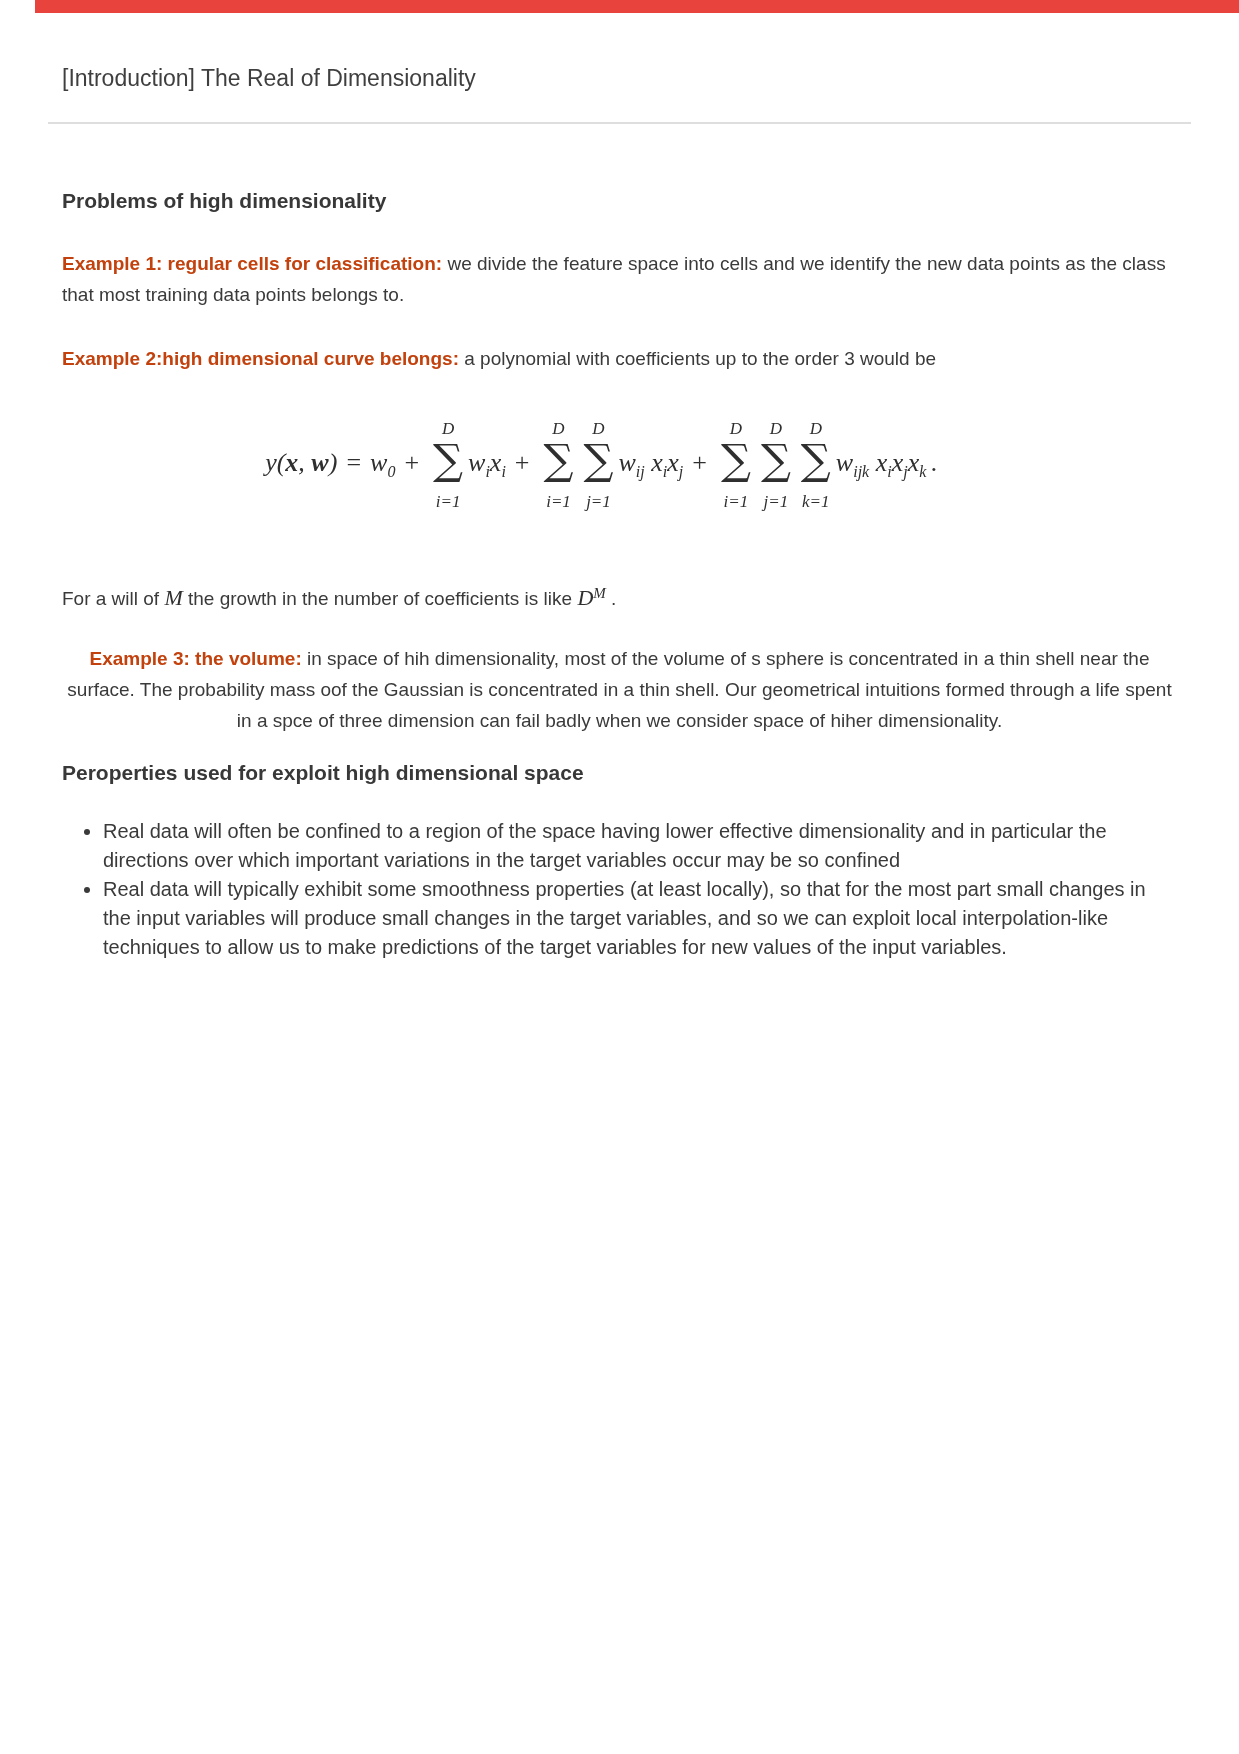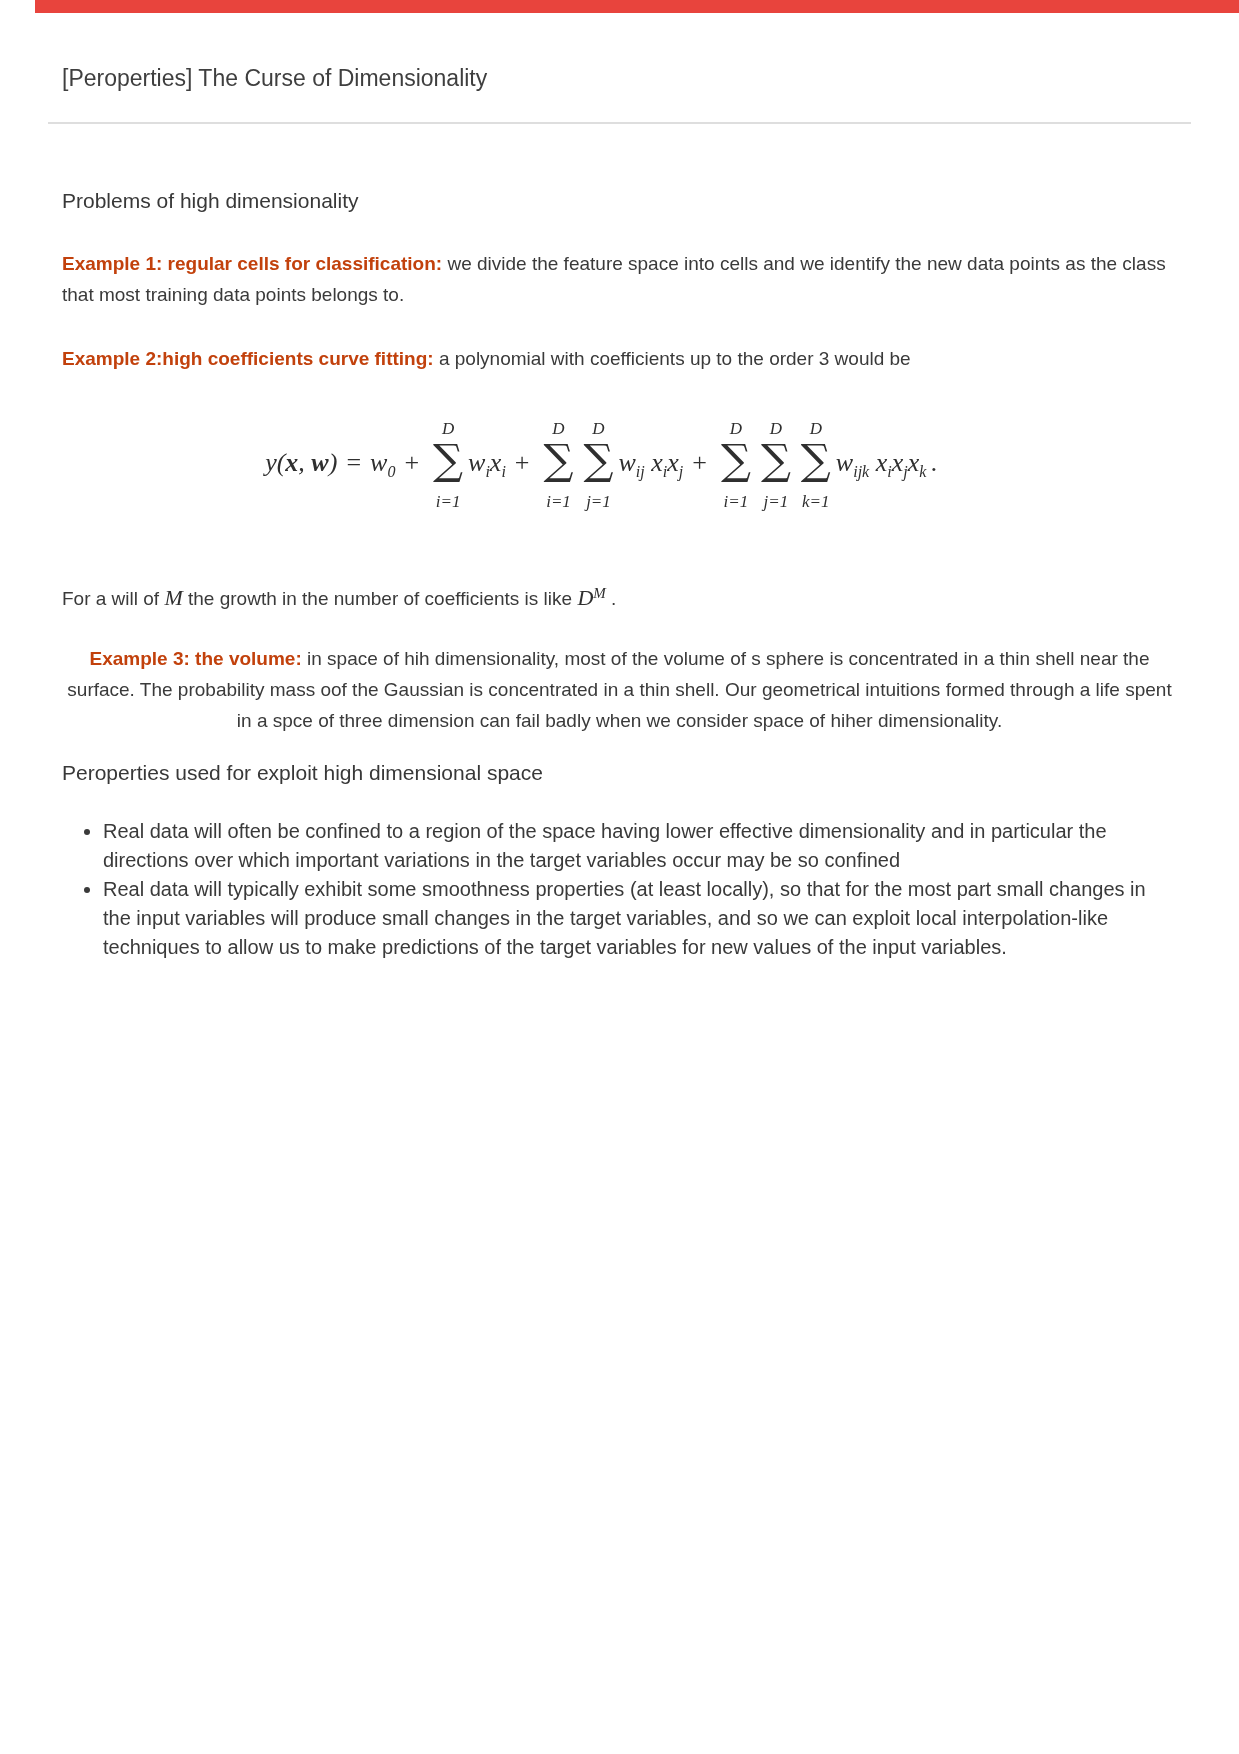--- a/index.html
+++ b/index.html
@@ -6,21 +6,21 @@
   body{
     width:1239px;height:1754px;position:relative;overflow:hidden;
     background:#ffffff;color:#3a3a3a;
     font-family:"Liberation Sans","DejaVu Sans",sans-serif;
     box-sizing:border-box;
   }
   .accent-bar{position:absolute;top:0;left:35px;right:0;height:13px;}
   .content{padding:64px 62px 0 62px;}
   .doc-title{font-size:23px;font-weight:400;color:#3f3f3f;margin:0 0 30px 0;line-height:28px;}
   .title-rule{border:none;height:2px;background:#dedede;margin:0 -14px;}
-  h2.section{font-size:21px;font-weight:400;color:#383838;line-height:26px;margin:64px 0 0 0;}
+  h2.section{font-size:21px;font-weight:700;color:#383838;line-height:26px;margin:64px 0 0 0;}
   h2.section.props{margin-top:24px;}
   p{font-size:19px;line-height:31px;margin:0;}
   .p-ex1{margin-top:34px;}
   .p-ex2{margin-top:33px;}
   .p-order{margin-top:72px;}
   .p-ex3{margin-top:29px;text-align:center;}
   strong{font-weight:700;color:#c2410c;}
   
   .im{font-family:"Liberation Serif","DejaVu Serif",serif;font-style:italic;font-size:22px;color:#2f2f2f;}
   sup.im-sup{font-family:"Liberation Serif","DejaVu Serif",serif;font-style:italic;font-size:15px;line-height:0;color:#2f2f2f;}
@@ -43,30 +43,30 @@
   ul.props-list{margin:31px 0 0 0;padding-left:41px;}
   ul.props-list li{font-size:20px;line-height:29px;color:#3a3a3a;}
 </style>
 </head>
 <body>
 
 <div class="accent-bar" style="background: rgb(232, 68, 61);"></div>
 
 <div class="content">
 
-  <h1 class="doc-title">[Peroperties] The Curse of Dimensionality</h1>
+  <h1 class="doc-title">[Introduction] The Real of Dimensionality</h1>
   <hr class="title-rule">
 
   <h2 class="section">Problems of high dimensionality</h2>
 
   <p class="p-ex1"><strong>Example 1: regular cells for classification:</strong>
     <span>we divide the feature space into cells and we identify the new data points as the class that most training data points belongs to.</span><br>
     </p>
 
-  <p class="p-ex2"><strong>Example 2:high coefficients curve fitting:</strong>
+  <p class="p-ex2"><strong>Example 2:high dimensional curve belongs:</strong>
     <span>a polynomial with coefficients up to the order 3 would be</span></p>
 
   <div class="formula">
     <span>y(</span><span class="fm-b">x</span><span>, </span><span class="fm-b">w</span><span>)</span><span class="op">=</span><span>w</span><sub>0</sub><span class="op">+</span><span class="sum">
         <span class="sum-top">D</span>
         <span class="sum-sym">∑</span>
         <span class="sum-bot">i=1</span>
       </span><span>w</span><sub>i</sub><span>x</span><sub>i</sub><span class="op">+</span><span class="sum">
         <span class="sum-top">D</span>
         <span class="sum-sym">∑</span>

